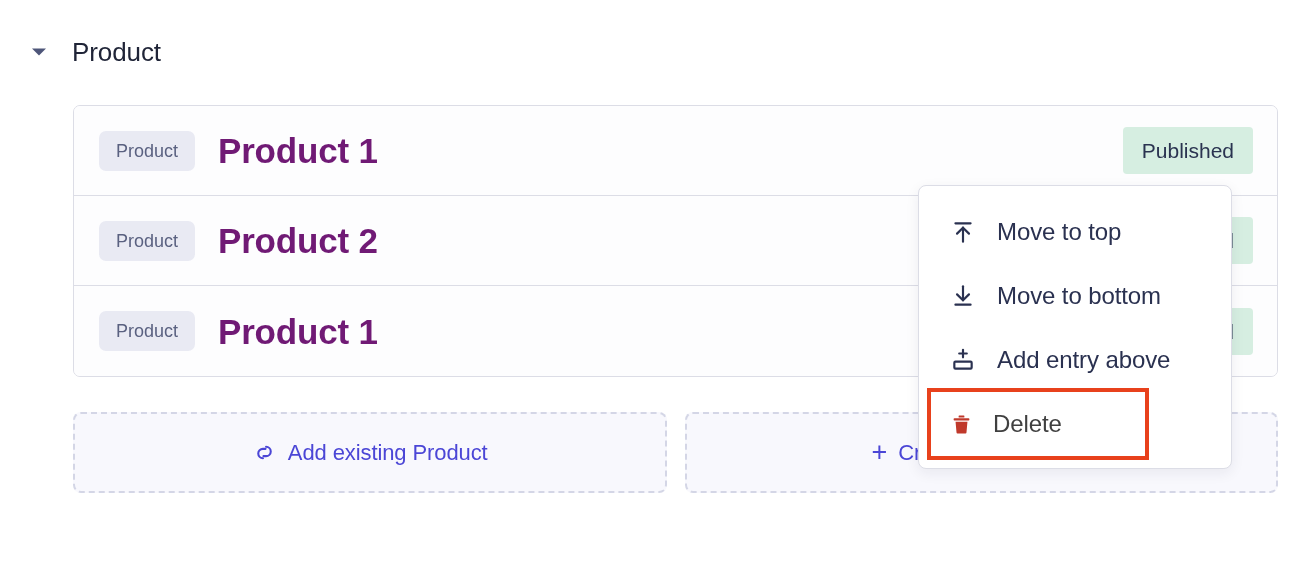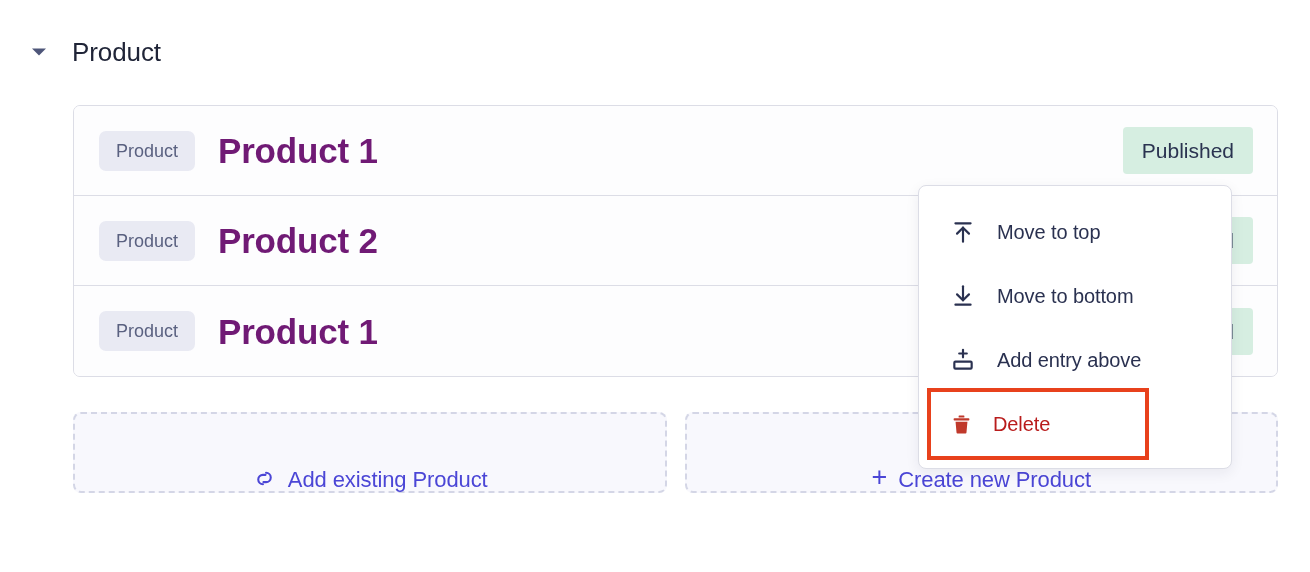--- a/index.html
+++ b/index.html
@@ -115,21 +115,21 @@
     display: flex;
     gap: 18px;
   }
   .dashed-action {
     flex: 1 1 0;
     height: 81px;
     border: 2px dashed #d4d6e6;
     border-radius: 8px;
     background: #f8f8fd;
     display: flex;
-    align-items: flex-end;
+    align-items: center;
     justify-content: center;
     gap: 11px;
     cursor: pointer;
     color: #4b46d6;
     font-size: 22px;
     letter-spacing: -0.1px;
   }
   .dashed-action .glyph {
     display: flex;
     align-items: center;
@@ -157,35 +157,35 @@
     z-index: 20;
   }
   .menu-item {
     display: flex;
     align-items: center;
     height: 64px;
     padding: 0 26px 0 30px;
     gap: 20px;
     cursor: pointer;
     color: #2a3150;
-    font-size: 20px;
+    font-size: 24px;
     letter-spacing: -0.1px;
     position: relative;
   }
   .menu-item .mi-icon {
     flex: 0 0 28px;
     width: 28px;
     height: 28px;
     display: flex;
     align-items: center;
     justify-content: center;
   }
   .menu-item .mi-label { line-height: 1; white-space: nowrap; }
 
-  .menu-item.danger { color: #b91c1c; }
+  .menu-item.danger { color: #404040; }
 
   
   .menu-item.highlighted {
     outline: 4px solid #e8411c;
     outline-offset: 0px;
     margin: 0 0 0 12px;
     width: 170px;
     padding-left: 18px;
     box-sizing: content-box;
   }

